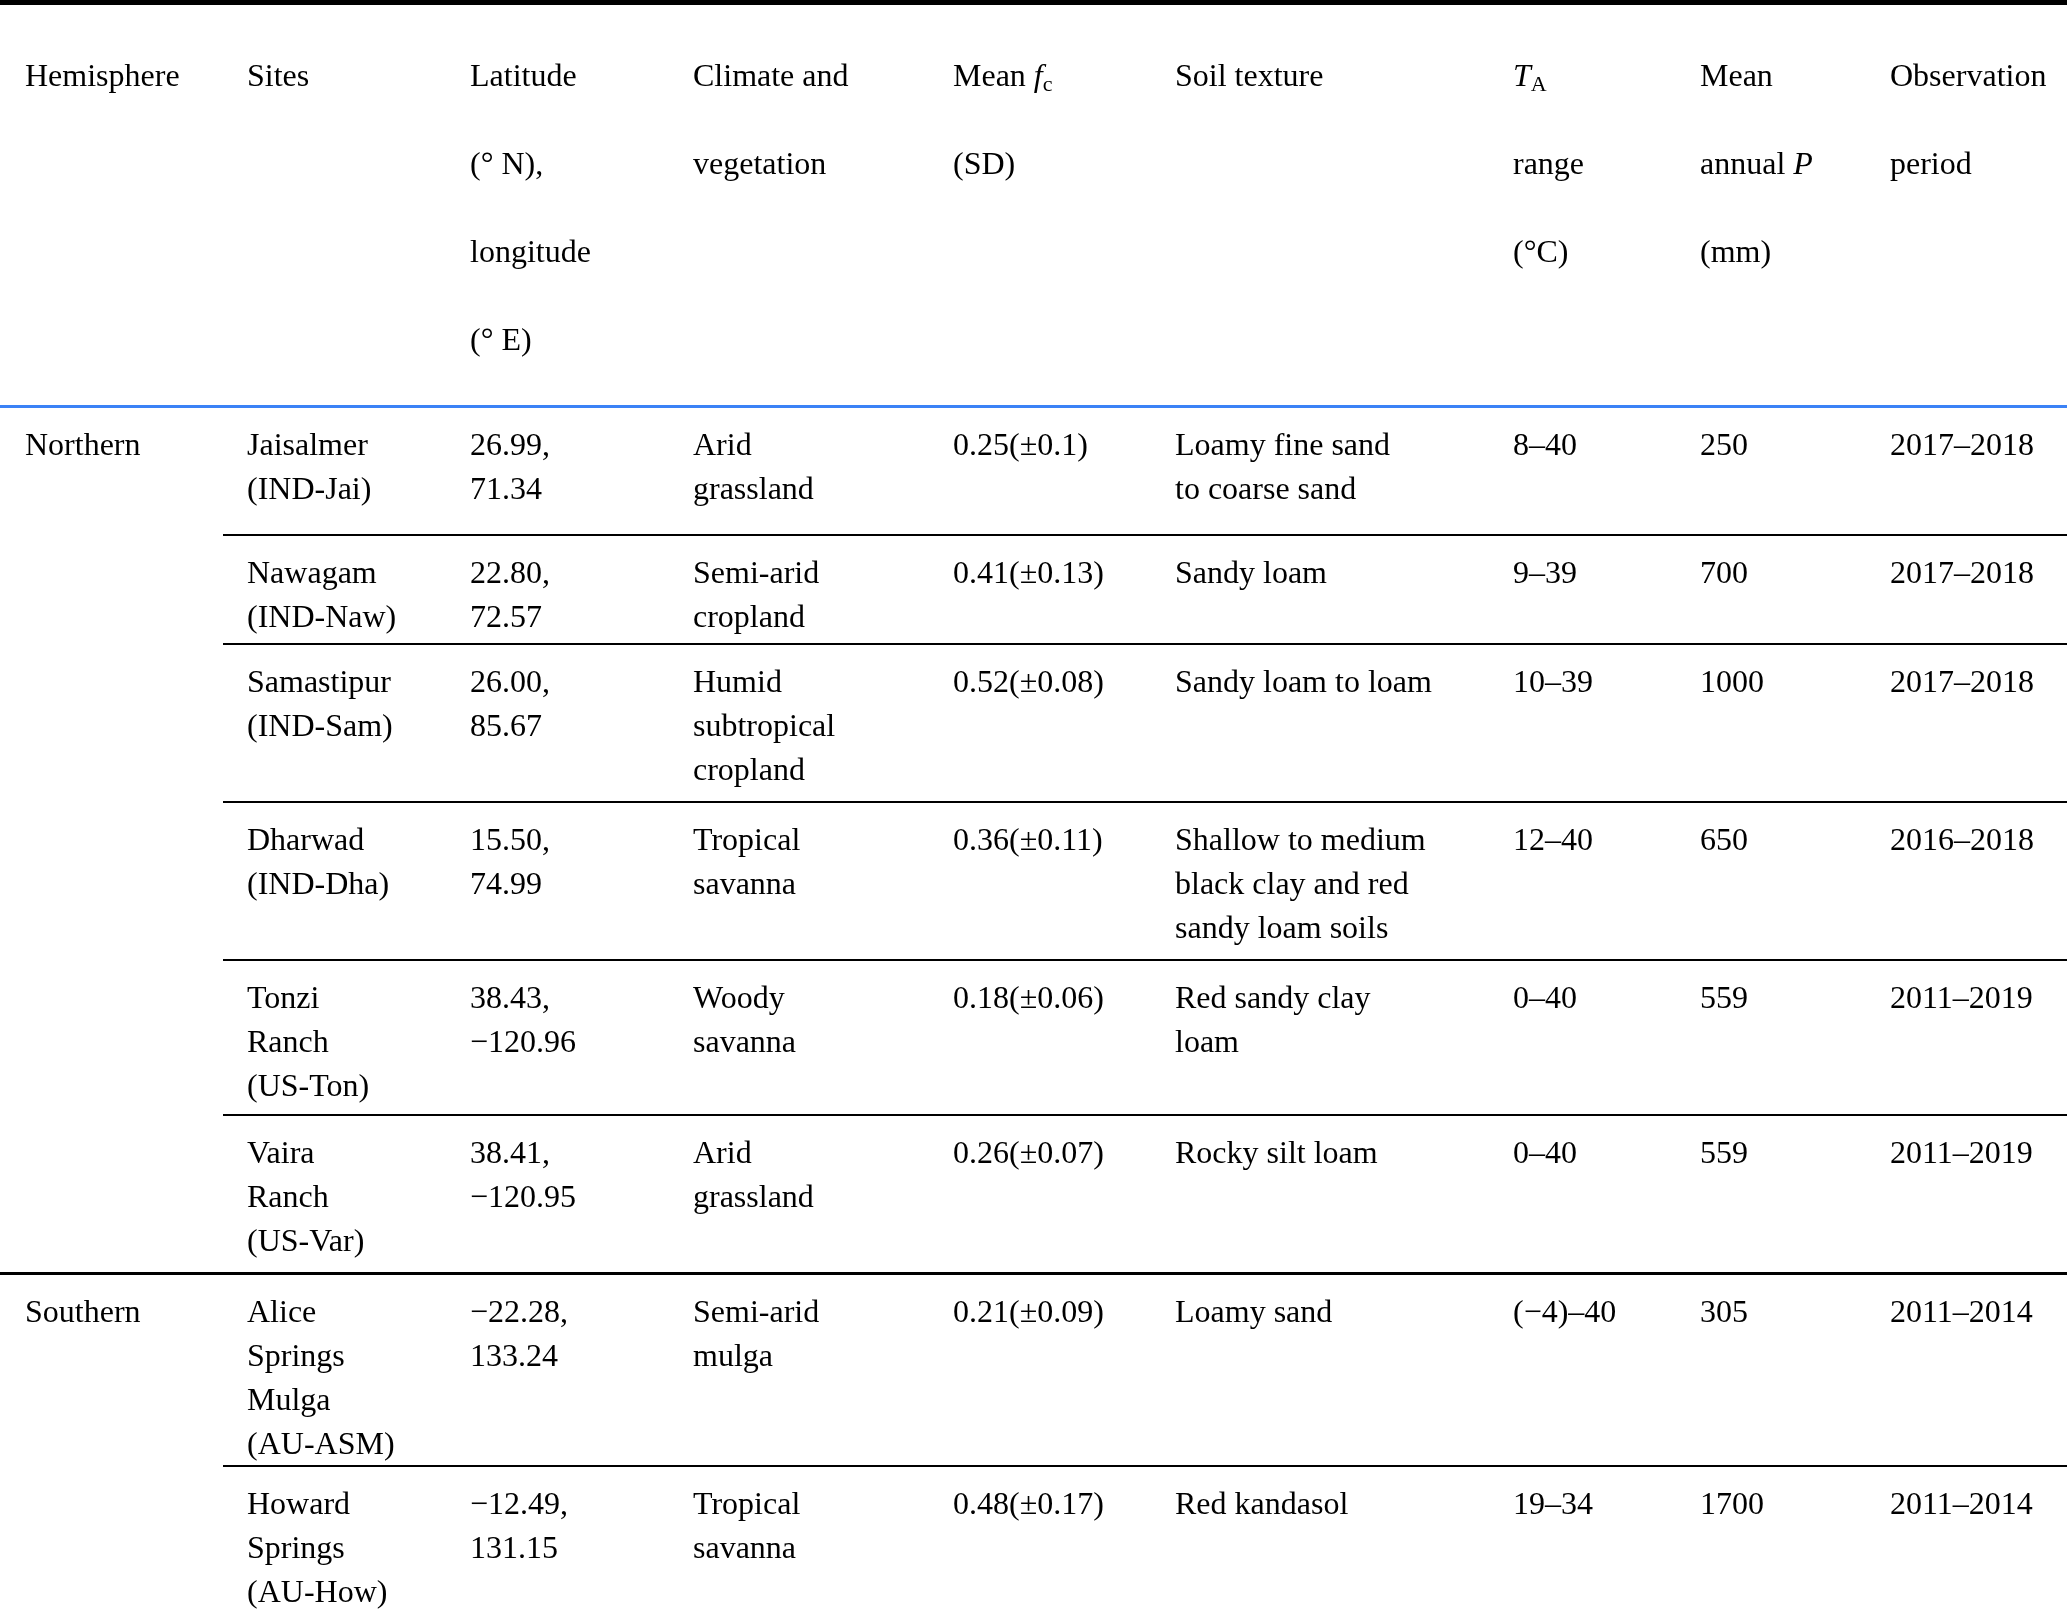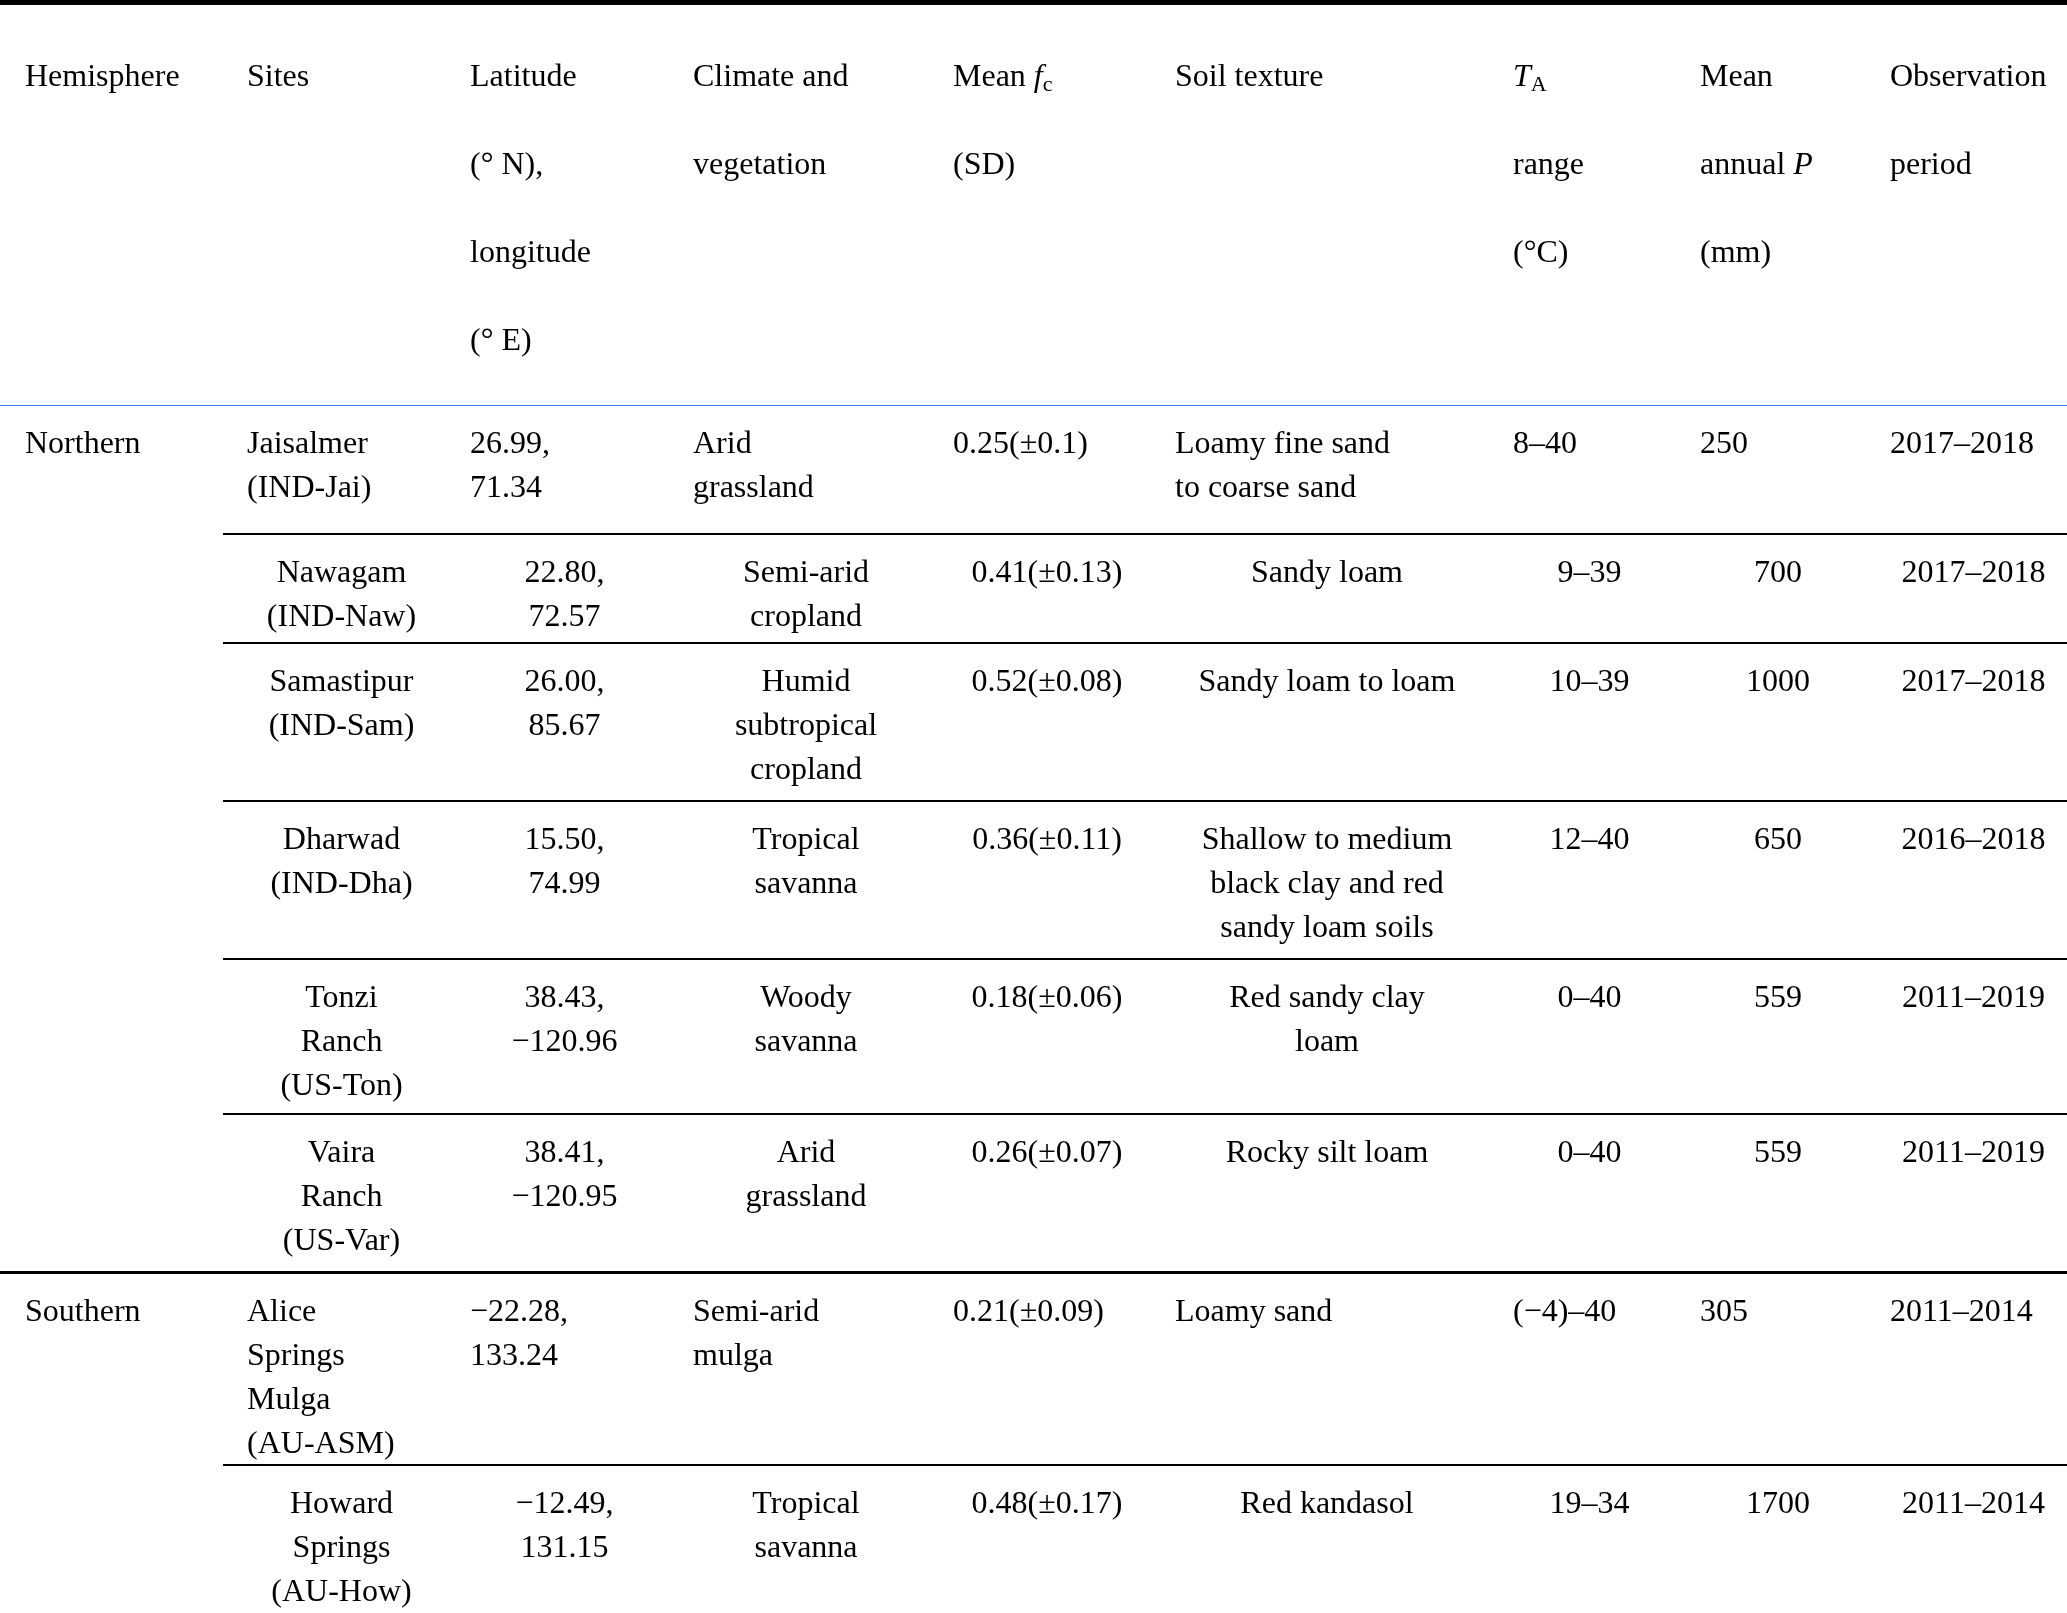--- a/index.html
+++ b/index.html
@@ -21,23 +21,23 @@
     line-height: 44px;
   }
   th, td {
     vertical-align: top;
     text-align: left;
     font-weight: normal;
     padding: 14px 10px 0 24px;
     white-space: pre-line;
     overflow: hidden;
   }
-  thead th { border-bottom: 1px solid #3b82f6; padding-top: 4px; }
+  thead th { border-bottom: 3px solid #3b82f6; padding-top: 4px; }
   th:first-child, td.hemisphere-cell { padding-left: 25px; }
-  tr.row-sep > td { border-top: 2px solid #000; text-align: center; }
+  tr.row-sep > td { border-top: 2px solid #000; }
   tr.section-start > td { border-top: 3px solid #000; }
   .ital { font-style: italic; }
   .subscript { font-size: 22px; vertical-align: -5px; line-height: 0; }
 </style>
 </head>
 <body>
 
 <div class="page">
   <table class="paper-table">
     <colgroup>

